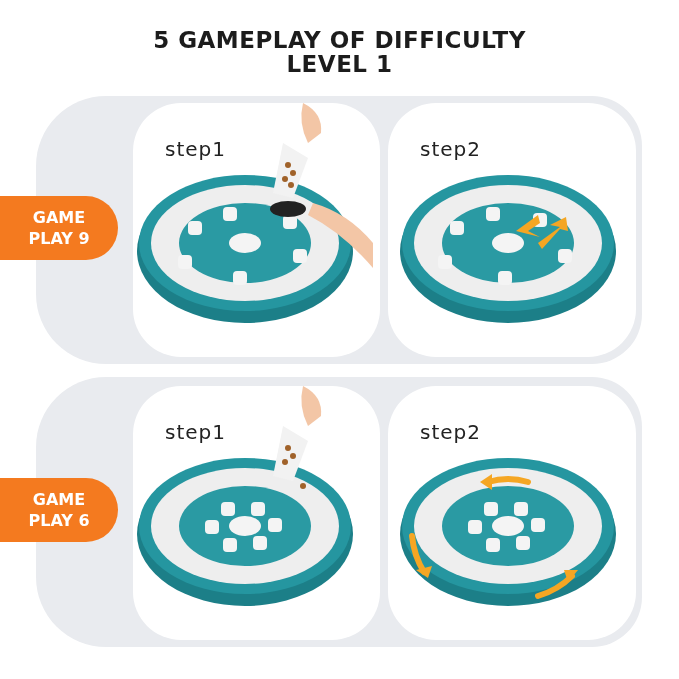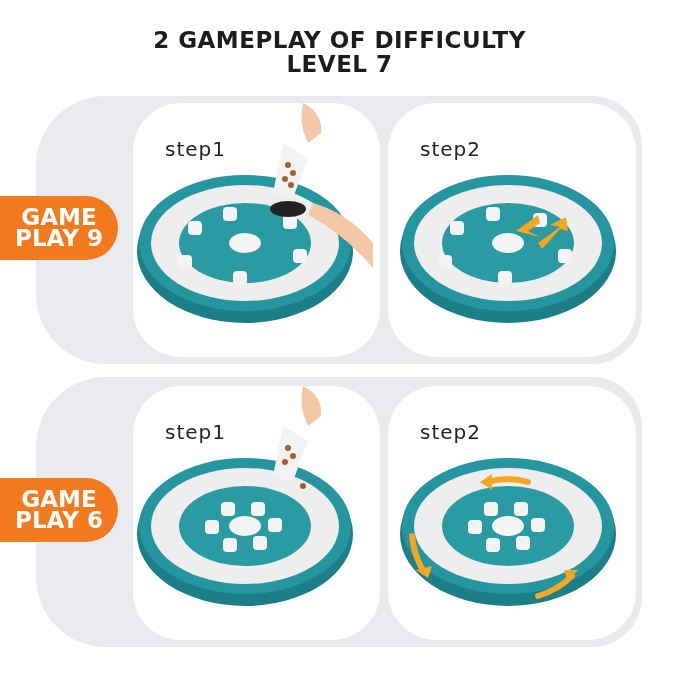--- a/index.html
+++ b/index.html
@@ -3,29 +3,29 @@
 <meta charset="utf-8">
 <style>
   html,body{margin:0;padding:0;background:#fff;}
   body{width:679px;height:679px;position:relative;overflow:hidden;font-family:"Liberation Sans","DejaVu Sans",sans-serif;}
   .title{position:absolute;left:0;top:28px;width:679px;text-align:center;font-family:"DejaVu Sans",sans-serif;font-weight:bold;font-size:23px;line-height:24px;color:#1c1c1c;letter-spacing:0.5px;}
   .row{position:absolute;left:36px;width:606px;background:#e9ebef;border-radius:70px 50px 50px 70px;}
   .row1{top:96px;height:268px;}
   .row2{top:377px;height:270px;}
   .card{position:absolute;background:#fff;border-radius:48px;}
   .step{position:absolute;font-family:"DejaVu Sans",sans-serif;font-size:20px;color:#222;letter-spacing:1px;margin-top:8px;}
-  .badge{position:absolute;left:0;width:118px;height:64px;background:#f47a1f;border-radius:0 34px 34px 0;color:#fff;font-family:"DejaVu Sans",sans-serif;font-weight:bold;font-size:23px;line-height:21px;display:flex;flex-direction:column;justify-content:center;align-items:center;}
+  .badge{position:absolute;left:0;width:118px;height:64px;background:#f47a1f;border-radius:0 34px 34px 0;color:#fff;font-family:"DejaVu Sans",sans-serif;font-weight:bold;font-size:16px;line-height:21px;display:flex;flex-direction:column;justify-content:center;align-items:center;}
   svg{position:absolute;}
 </style>
 </head>
 <body>
 
 <div class="title">
-  <div>2 GAMEPLAY OF DIFFICULTY</div>
-  <div>LEVEL 7</div>
+  <div>5 GAMEPLAY OF DIFFICULTY</div>
+  <div>LEVEL 1</div>
 </div>
 
 <div class="row row1"></div>
 <div class="card" style="left:133px;top:103px;width:247px;height:254px;">
   <div class="step" style="left:32px;top:26px;">step1</div>
   <svg width="247" height="254">
     <ellipse cx="112" cy="148" rx="108" ry="72" fill="#1c7f88"></ellipse>
     <ellipse cx="112" cy="140" rx="106" ry="68" fill="#2596a0"></ellipse>
     <ellipse cx="112" cy="140" rx="94" ry="58" fill="#eeeeee"></ellipse>
     <ellipse cx="112" cy="140" rx="66" ry="40" fill="#2a9aa3"></ellipse>

